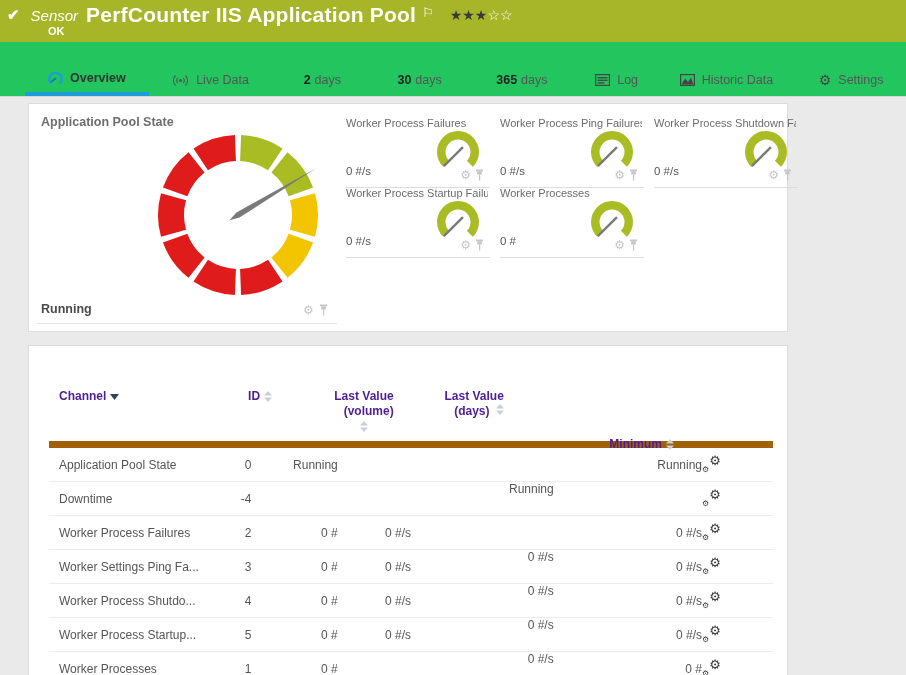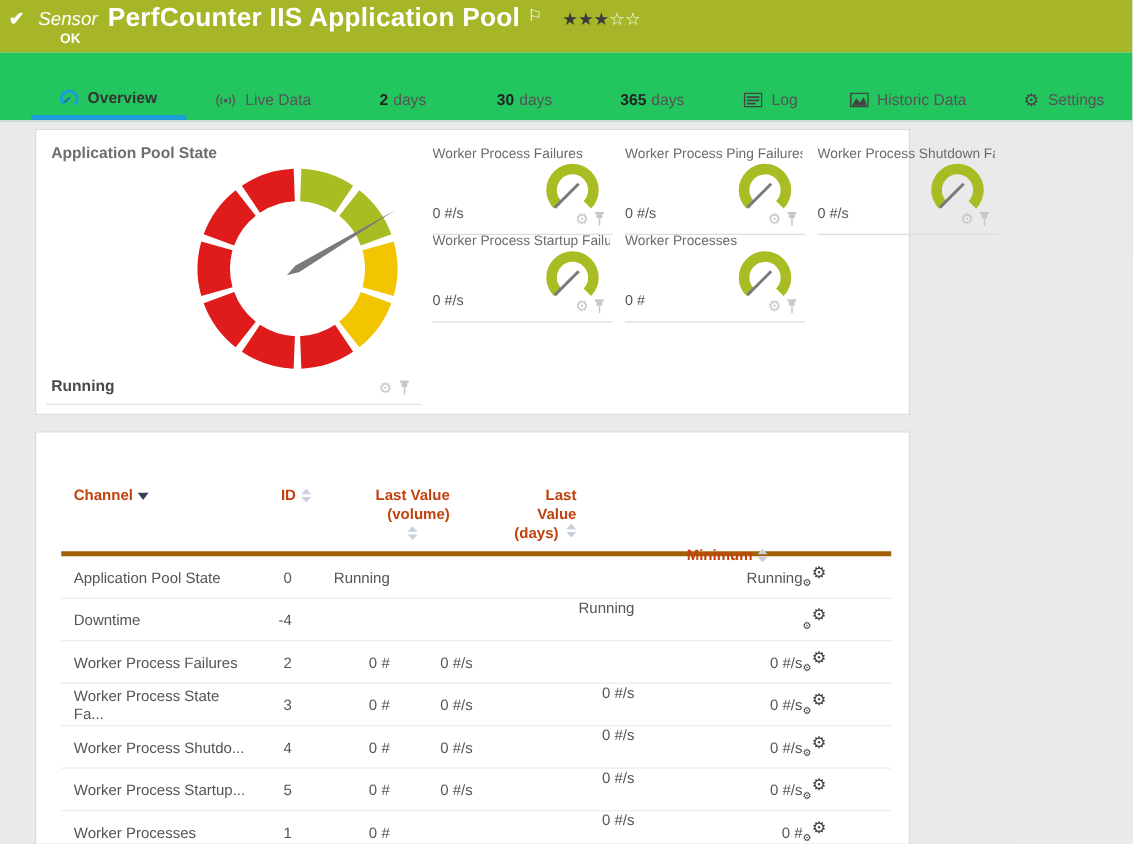--- a/index.html
+++ b/index.html
@@ -25,21 +25,21 @@
   .tab{height:32px;display:flex;align-items:center;justify-content:center;gap:7px;
     font-size:12.5px;color:#555;box-sizing:border-box;cursor:pointer;white-space:nowrap;}
   .tab.active{border-bottom:4px solid #1b9dd9;color:#333;font-weight:bold;}
   .tab .num{font-weight:bold;color:#222;margin-right:-3px;}
   .t0{width:124px}.t1{width:124px}.t2{width:100px}.t3{width:95px}
   .t4{width:110px}.t5{width:140px}.t6{width:80px}.t7{width:110px}
   .tab-ic{display:inline-block;line-height:0;}
   .gear-char{font-size:14px;color:#444;line-height:1;}
 
   
-  .panel{position:absolute;left:28px;width:700px;background:#fff;border:1px solid #dcdcdc;box-sizing:border-box;}
+  .panel{position:absolute;left:28px;width:760px;background:#fff;border:1px solid #dcdcdc;box-sizing:border-box;}
   .panel-overview{top:103px;height:229px;}
   .panel-table{top:345px;height:340px;}
 
   
   .bg-title{position:absolute;left:12px;top:11px;font-size:12.5px;font-weight:bold;color:#6e6e6e;}
   .big-gauge-svg{position:absolute;left:114px;top:16px;width:190px;height:190px;}
   .bg-value{position:absolute;left:12px;top:198px;font-size:12.5px;font-weight:bold;color:#4a4a4a;}
   .bg-icons{position:absolute;left:274px;top:200px;display:flex;gap:5px;align-items:center;}
   .bg-sep{position:absolute;left:8px;top:219px;width:300px;height:1px;background:#e2e2e2;}
 
@@ -52,21 +52,21 @@
   .m4{left:317px;top:80px}.m5{left:471px;top:80px}
   .mini-title{position:absolute;top:3px;left:0;width:142px;font-size:11px;color:#6b6b6b;
     white-space:nowrap;overflow:hidden;}
   .mini-svg{position:absolute;left:86px;top:12px;width:52px;height:52px;}
   .mini-value{position:absolute;left:0;bottom:7px;font-size:11.5px;color:#555;}
   .mini-icons{position:absolute;right:4px;bottom:3px;display:flex;gap:4px;align-items:center;}
   .mini-sep{position:absolute;left:0;right:-2px;bottom:-4px;height:1px;background:#dddddd;}
 
   
   .thead{display:flex;margin:0 14px 0 20px;padding:43px 0 0 10px;height:52px;
-    border-bottom:4px solid #a16207;color:#c2410c;font-size:12px;font-weight:bold;gap:47px;}
+    border-bottom:7px solid #a16207;color:#4c1d95;font-size:12px;font-weight:bold;gap:47px;}
   .trow{display:flex;align-items:center;margin:0 14px 0 20px;padding-left:10px;height:33px;
     border-bottom:1px solid #ececec;font-size:12px;color:#555;}
   .c-channel{width:167px;text-align:left;}
   .c-id{width:38px;text-align:right;}
   .c-vol{width:92px;text-align:right;}
   .c-speed{width:78px;text-align:right;}
   .c-min{width:152px;text-align:right;margin-top:48px;}
   .c-max{width:158px;text-align:right;}
   .c-act{flex:1;display:flex;justify-content:flex-end;padding-right:52px;}
   .hcell{display:flex;justify-content:flex-end;align-items:flex-start;gap:4px;cursor:pointer;}
@@ -358,21 +358,21 @@
       <div class="c-min">0 #/s</div>
       <div class="c-max">0 #/s</div>
       <div class="c-act">
           <span class="gearpair">
             <span class="g-big">⚙</span>
             <span class="g-small">⚙</span>
           </span>
         </div>
     </div>
     <div class="trow">
-      <div class="c-channel">Worker Process State Fa...</div>
+      <div class="c-channel">Worker Settings Ping Fa...</div>
       <div class="c-id">3</div>
       <div class="c-vol">0 #</div>
       <div class="c-speed">0 #/s</div>
       <div class="c-min">0 #/s</div>
       <div class="c-max">0 #/s</div>
       <div class="c-act">
           <span class="gearpair">
             <span class="g-big">⚙</span>
             <span class="g-small">⚙</span>
           </span>

